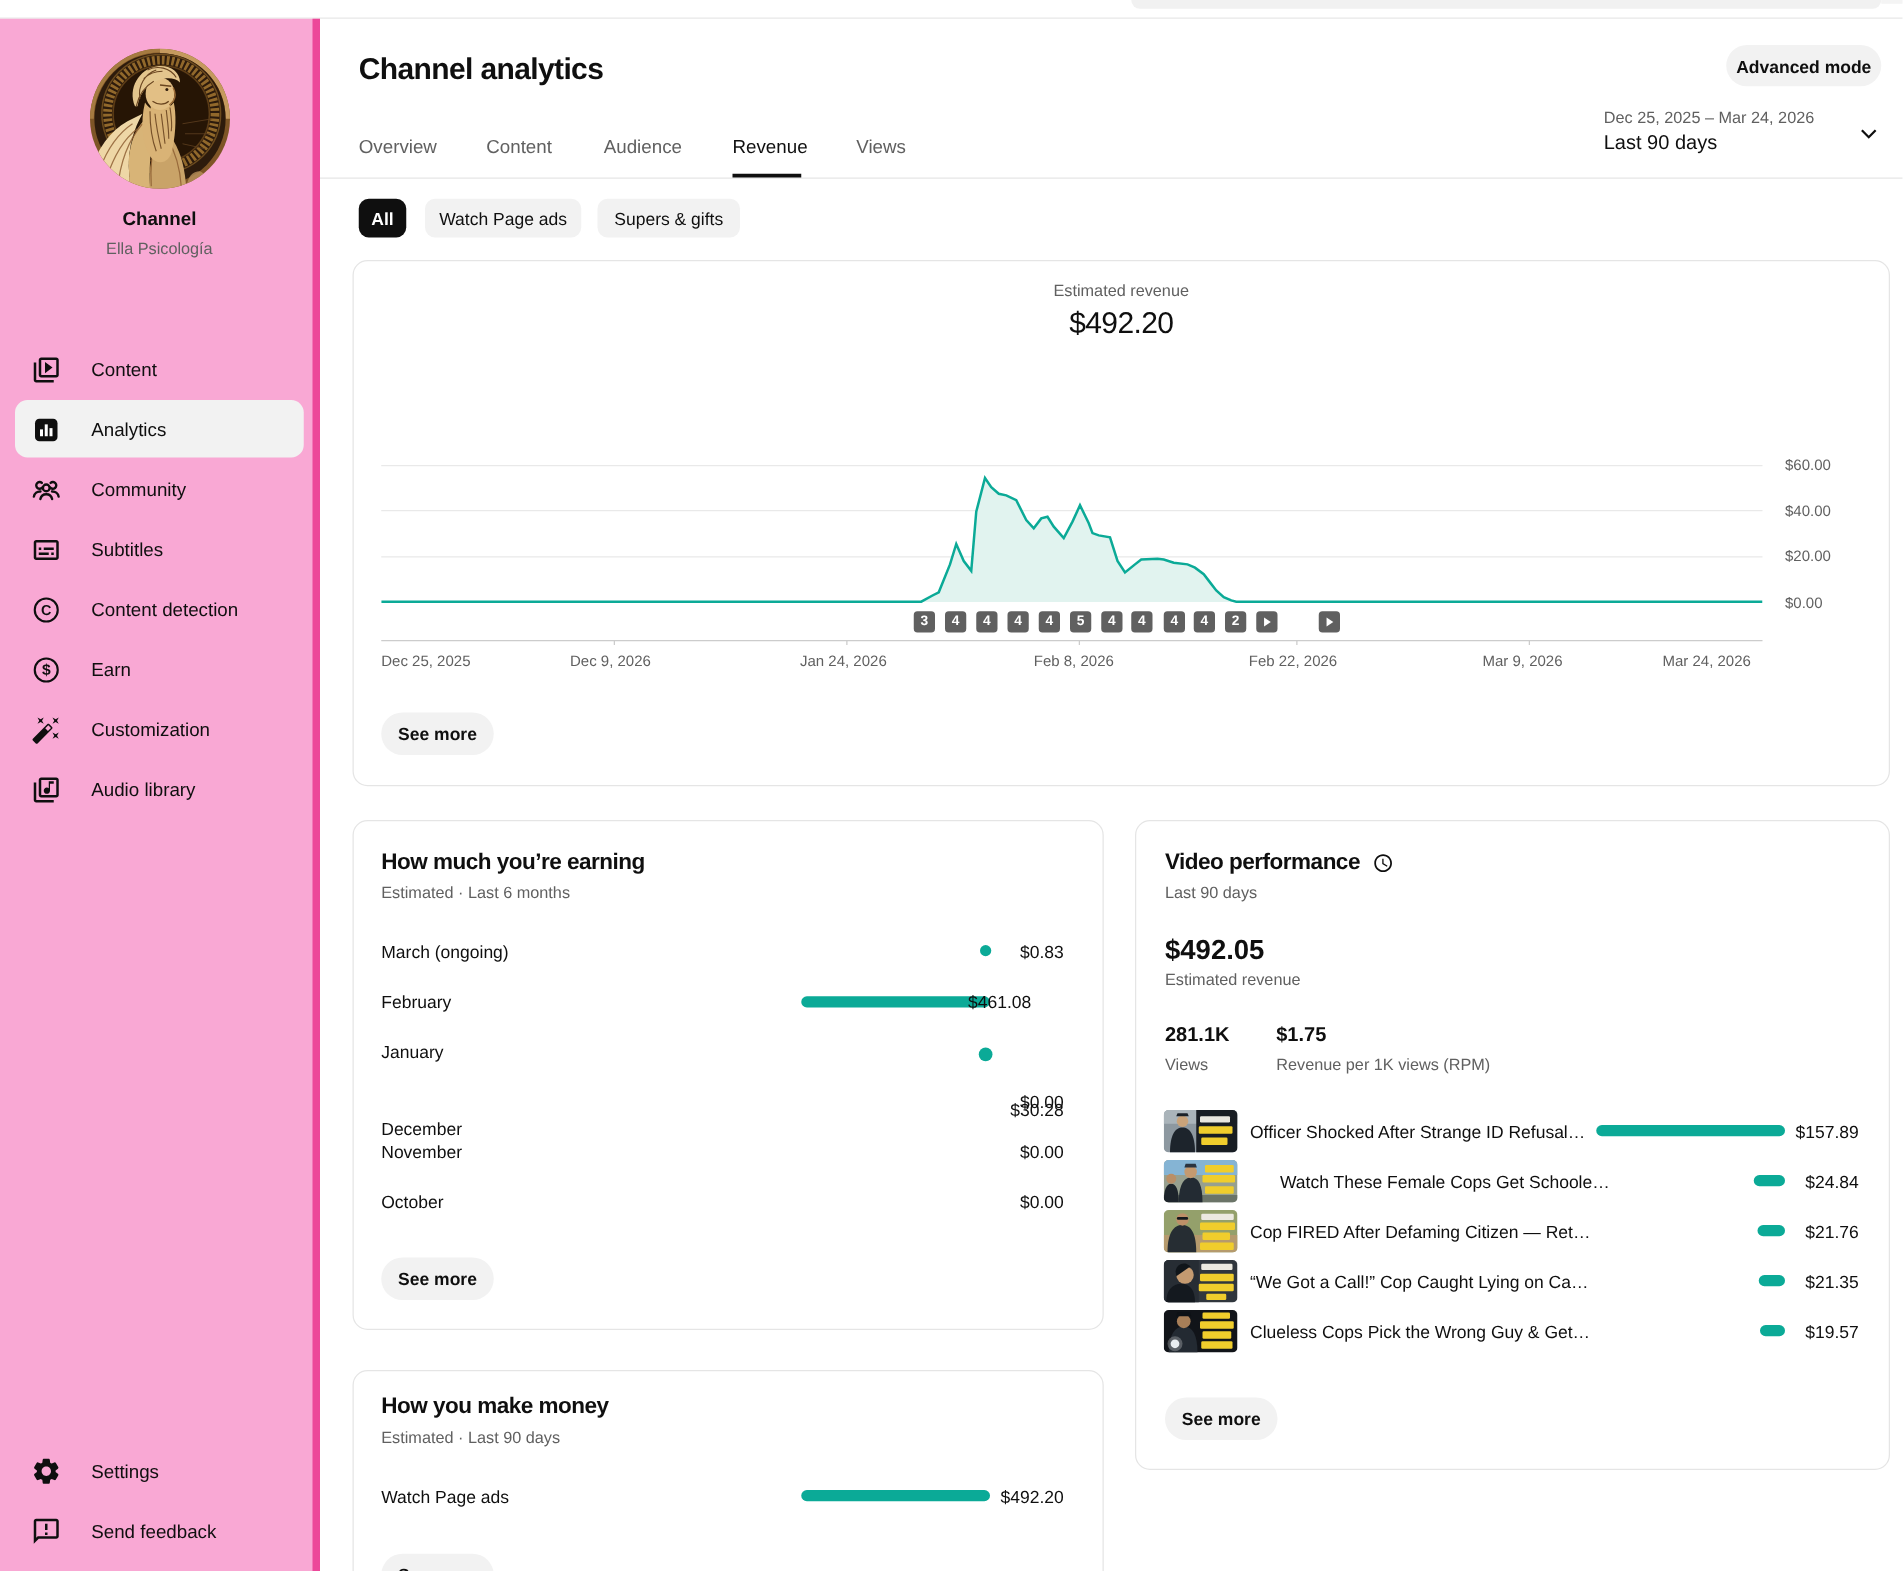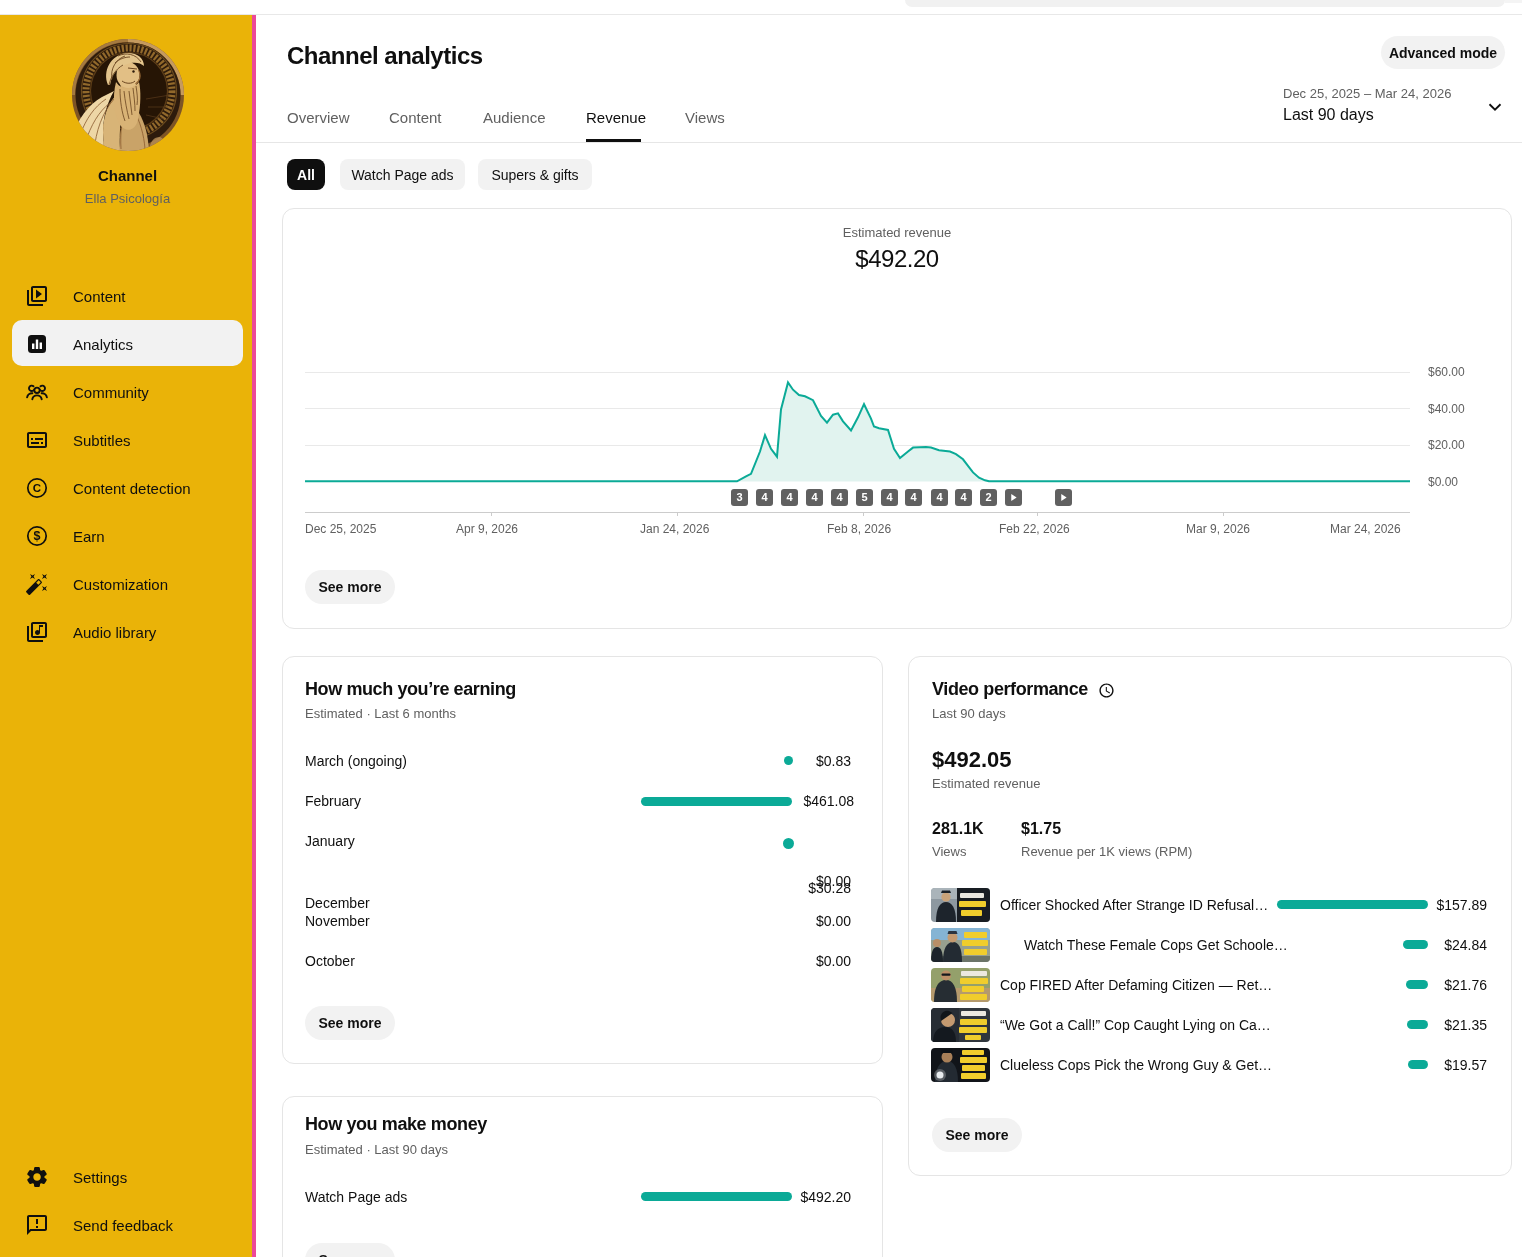--- a/index.html
+++ b/index.html
@@ -20,21 +20,21 @@
 .menu-item .ic { position:absolute; left:25px; top:12px; width:24px; height:24px; }
 .menu-item .lb { position:absolute; left:73px; top:0; height:48px; display:flex; align-items:center; font-size:15px; color:#0f0f0f; }
 </style>
 </head>
 <body>
 
 <div class="abs" style="left:0;top:0;width:1522px;height:15px;background:#fff;border-bottom:1px solid #e8e8e8;"></div>
 <div class="abs" style="left:905px;top:0;width:600px;height:7px;background:#f1f1f1;border-radius:0 0 9px 9px;"></div>
 <div class="abs" style="left:1505px;top:0;width:17px;height:3px;background:#f4f4f4;"></div>
 
-<div class="abs" id="sidebar" style="left:0;top:15px;width:256px;height:1242px;border-right:4px solid #ec4899;background:#eab308;">
+<div class="abs" id="sidebar" style="left:0;top:15px;width:256px;height:1242px;border-right:6px solid #ec4899;background:#f9a8d4;">
   <svg class="abs" style="left:72px;top:24px;" width="112" height="112" viewBox="0 0 112 112">
     <defs>
       <clipPath id="avclip">
           <circle cx="56" cy="56" r="56"></circle>
         </clipPath>
     </defs>
     <g clip-path="url(#avclip)">
       <rect width="112" height="112" fill="#7e5526"></rect>
       <path d="M56 1 A55 55 0 0 1 111 56" stroke="#c59a5e" stroke-width="5" fill="none"></path>
       <path d="M1 56 A55 55 0 0 1 56 1" stroke="#a57a40" stroke-width="4" fill="none"></path>
@@ -193,37 +193,37 @@
       <path d="M2.5 1 L8.5 5 L2.5 9 Z" fill="#fff"></path>
     </svg></div>
 <div class="abs" style="left:491px;top:512px;width:1px;height:4px;background:#ccc;"></div>
 <div class="abs" style="left:677px;top:512px;width:1px;height:4px;background:#ccc;"></div>
 <div class="abs" style="left:863px;top:512px;width:1px;height:4px;background:#ccc;"></div>
 <div class="abs" style="left:1037px;top:512px;width:1px;height:4px;background:#ccc;"></div>
 <div class="abs" style="left:1223px;top:512px;width:1px;height:4px;background:#ccc;"></div>
 
 <div class="abs" style="left:305px;top:512px;width:1105px;height:1px;background:#cccccc;"></div>
 <div class="xlab" style="left:305px;">Dec 25, 2025</div>
-<div class="xlab" style="left:456px;">Apr 9, 2026</div>
+<div class="xlab" style="left:456px;">Dec 9, 2026</div>
 <div class="xlab" style="left:640px;">Jan 24, 2026</div>
 <div class="xlab" style="left:827px;">Feb 8, 2026</div>
 <div class="xlab" style="left:999px;">Feb 22, 2026</div>
 <div class="xlab" style="left:1186px;">Mar 9, 2026</div>
 <div class="xlab" style="left:1330px;">Mar 24, 2026</div>
 <div class="abs pill" style="left:305px;top:570px;width:90px;height:34px;">See more</div>
 
 <div class="card" style="left:282px;top:656px;width:601px;height:408px;"></div>
 <div class="ctitle" style="left:305px;top:679px;">How much you’re earning</div>
 <div class="csub" style="left:305px;top:706px;">Estimated · Last 6 months</div>
 <div class="rowlab" style="left:305px;top:753px;">March (ongoing)</div>
 <div class="abs" style="left:784px;top:756px;width:9px;height:9px;border-radius:50%;background:#0baa97;"></div>
 <div class="val" style="left:731px;top:753px;">$0.83</div>
 <div class="rowlab" style="left:305px;top:793px;">February</div>
 <div class="bar" style="left:641px;top:797px;width:151px;"></div>
-<div class="val" style="left:734px;top:793px;">$461.08</div>
+<div class="val" style="left:705px;top:793px;">$461.08</div>
 <div class="rowlab" style="left:305px;top:833px;">January</div>
 <div class="abs" style="left:783px;top:838px;width:11px;height:11px;border-radius:50%;background:#0baa97;"></div>
 <div class="val" style="left:731px;top:833px;margin-top:47px;">$30.28</div>
 <div class="rowlab" style="left:305px;top:873px;margin-top:22px;">December</div>
 <div class="val" style="left:731px;top:873px;">$0.00</div>
 <div class="rowlab" style="left:305px;top:913px;">November</div>
 <div class="val" style="left:731px;top:913px;">$0.00</div>
 <div class="rowlab" style="left:305px;top:953px;">October</div>
 <div class="val" style="left:731px;top:953px;">$0.00</div>
 <div class="abs pill" style="left:305px;top:1006px;width:90px;height:34px;">See more</div>

